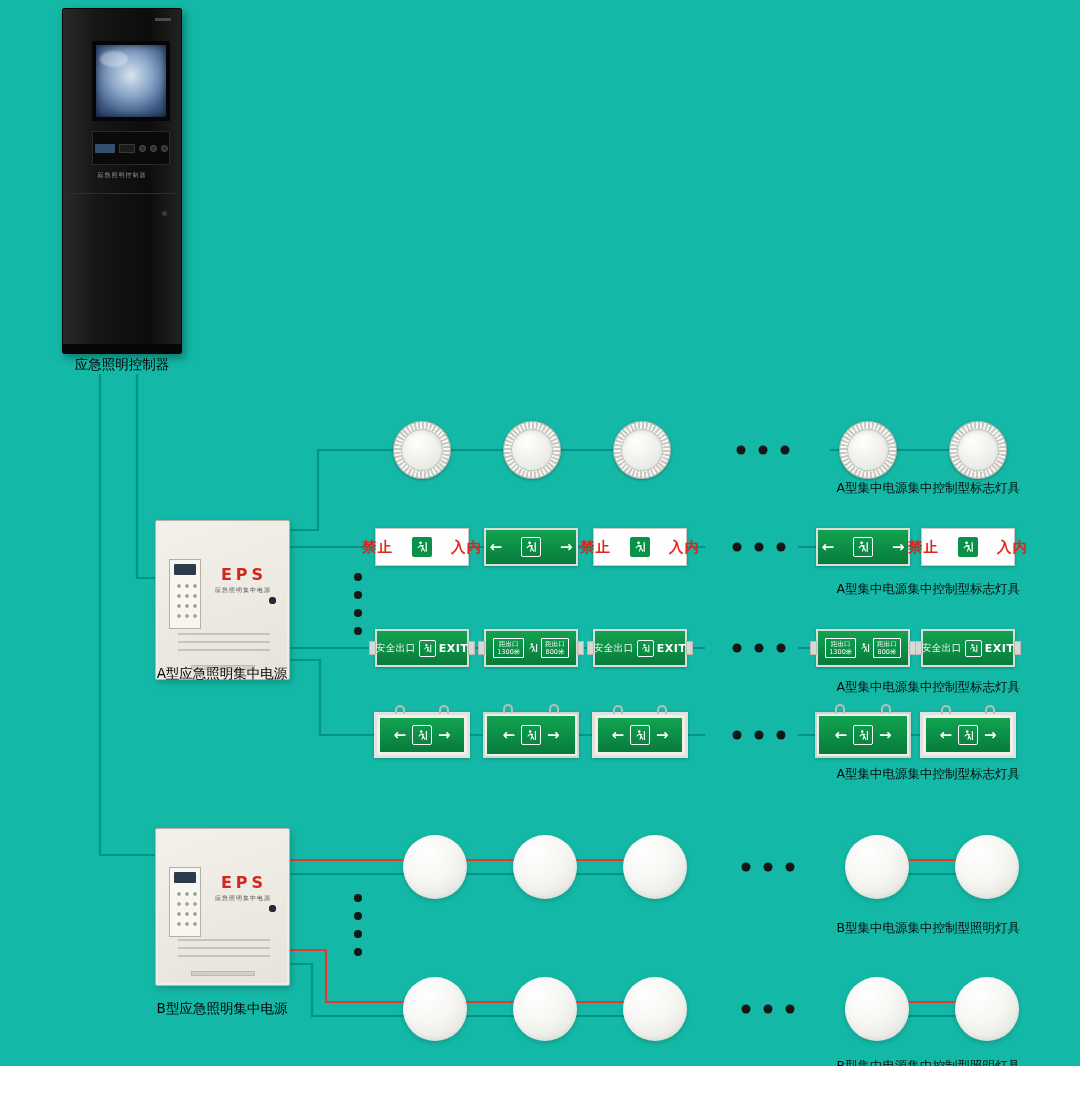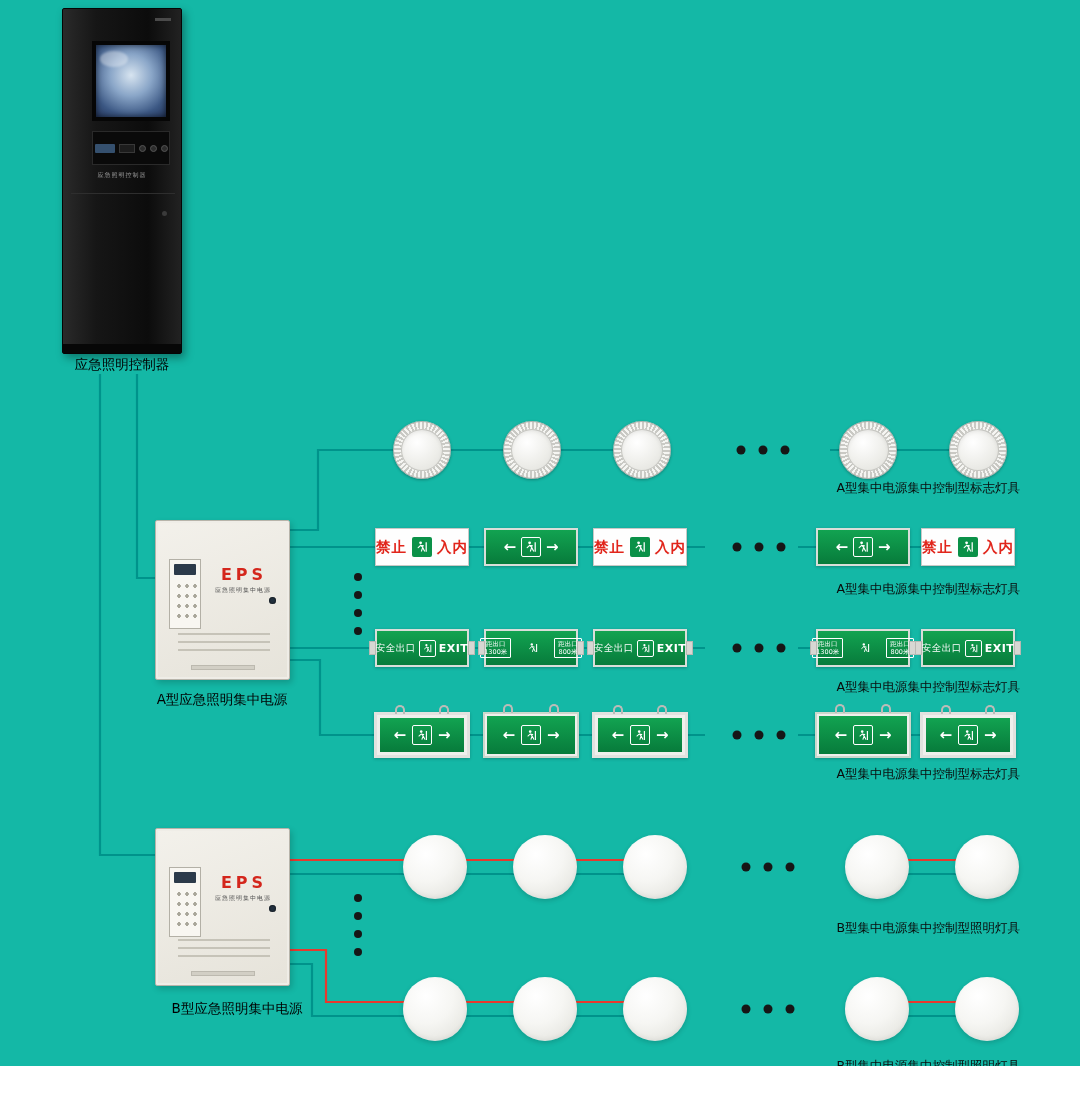--- a/index.html
+++ b/index.html
@@ -53,54 +53,54 @@
   .eps-led{position:absolute;right:13px;top:76px;width:7px;height:7px;border-radius:50%;
     background:#22303e;box-shadow:inset 0 0 2px #000}
   .eps-vents{position:absolute;left:22px;bottom:28px;width:92px;display:flex;flex-direction:column;gap:6px}
   .eps-vents i{display:block;height:2px;background:#c6c3b8}
   .eps-footer{position:absolute;left:50%;bottom:9px;transform:translateX(-50%);width:64px;height:5px;
     background:#d2cfc5;border:1px solid #bcb9af}
 
   
   .lbl{position:absolute;color:#000;font-size:13.5px;text-align:center;z-index:4;white-space:nowrap}
   .cab-label{left:122px;top:356px;transform:translateX(-50%)}
-  .epsA-label{left:222px;top:691px;transform:translateX(-50%)}
-  .epsB-label{left:237px;top:1000px;transform:translateX(-50%)}
+  .epsA-label{left:222px;top:665px;transform:translateX(-50%)}
+  .epsB-label{left:222px;top:1000px;transform:translateX(-50%)}
   .rowlbl{position:absolute;left:620px;width:400px;text-align:right;font-size:12.5px;color:#0a0a0a;z-index:4}
 
   
   #devices{position:absolute;left:0;top:0;width:100%;height:100%;z-index:3}
   .dev{position:absolute;transform:translate(-50%,-50%)}
 
   .downlight{width:58px;height:58px;border-radius:50%;background-color:#efefec;
     background-image:repeating-conic-gradient(#c9c9c4 0deg 4.5deg,#f5f5f2 4.5deg 9deg);
     box-shadow:0 1px 3px rgba(0,0,0,.3), inset 0 0 0 1px #b5b5b0}
   .downlight::after{content:"";position:absolute;inset:8px;border-radius:50%;
     background:radial-gradient(circle at 38% 32%,#ffffff,#eeeeea 55%,#dedeD9);
     box-shadow:inset 0 0 0 1px #c5c5c0, inset 0 2px 4px rgba(0,0,0,.08)}
 
   .dome{width:64px;height:64px;border-radius:50%;
     background:radial-gradient(circle at 36% 30%,#ffffff,#f6f6f3 45%,#e9e9e4 75%,#d8d8d3);
     box-shadow:0 2px 5px rgba(0,0,0,.16), inset 0 -2px 4px rgba(0,0,0,.05)}
 
-  .sign{height:38px;width:94px;display:flex;align-items:center;justify-content:center;gap:5px}
+  .sign{height:38px;width:94px;display:flex;align-items:center;justify-content:center;gap:19px}
   .noentry{background:#fefefe;border:1px solid #c9c9c6;box-shadow:0 1px 3px rgba(0,0,0,.22)}
   .greensign{background:linear-gradient(180deg,#12a351,#077b3b);border:2px solid #d9ded9;
     box-shadow:0 1px 3px rgba(0,0,0,.25)}
   .ne{color:var(--nred);font-weight:bold;font-size:14.5px;letter-spacing:1px;white-space:nowrap}
   .arr{color:#fff;font-weight:bold;font-size:15px;line-height:1}
   .pict{display:inline-flex;align-items:center;justify-content:center;color:#fff;flex:none}
   .pg{width:20px;height:20px;background:var(--green);border-radius:2px}
   .pw{width:20px;height:20px;border:1.5px solid #fff;border-radius:2px}
   .pw.sm{width:17px;height:17px}
   .pm{width:15px;height:15px}
   .cn{color:#fff;font-size:9.5px;font-weight:normal;letter-spacing:.5px;white-space:nowrap}
   .en{color:#fff;font-size:11px;font-weight:bold;letter-spacing:.5px}
   .cnen{gap:3px}
-  .dist{gap:14px}
+  .dist{gap:1px}
   .dpanel{display:flex;flex-direction:column;align-items:center;justify-content:center;
     border:1px solid #fff;border-radius:1px;padding:1px 3px;color:#fff;font-size:6.5px;line-height:1.3;white-space:nowrap}
   .ear{position:absolute;width:7px;height:14px;background:#d7d7d3;border:1px solid #b9b9b4;top:50%;margin-top:-7px}
   .eL{left:-8px}.eR{right:-8px}
   .hang{width:96px;height:46px;border:3px solid #e2e2df;background:#efefec;
     box-shadow:0 1px 3px rgba(0,0,0,.22);display:block;padding:3px}
   .hang2{border:2px solid #ccd8cc;padding:2px}
   .hpanel{width:100%;height:100%;display:flex;align-items:center;justify-content:center;gap:6px;
     background:linear-gradient(180deg,#12a351,#077b3b)}
   .hook{position:absolute;top:-10px;width:10px;height:9px;border:2.5px solid #bcbcb8;border-bottom:none;

